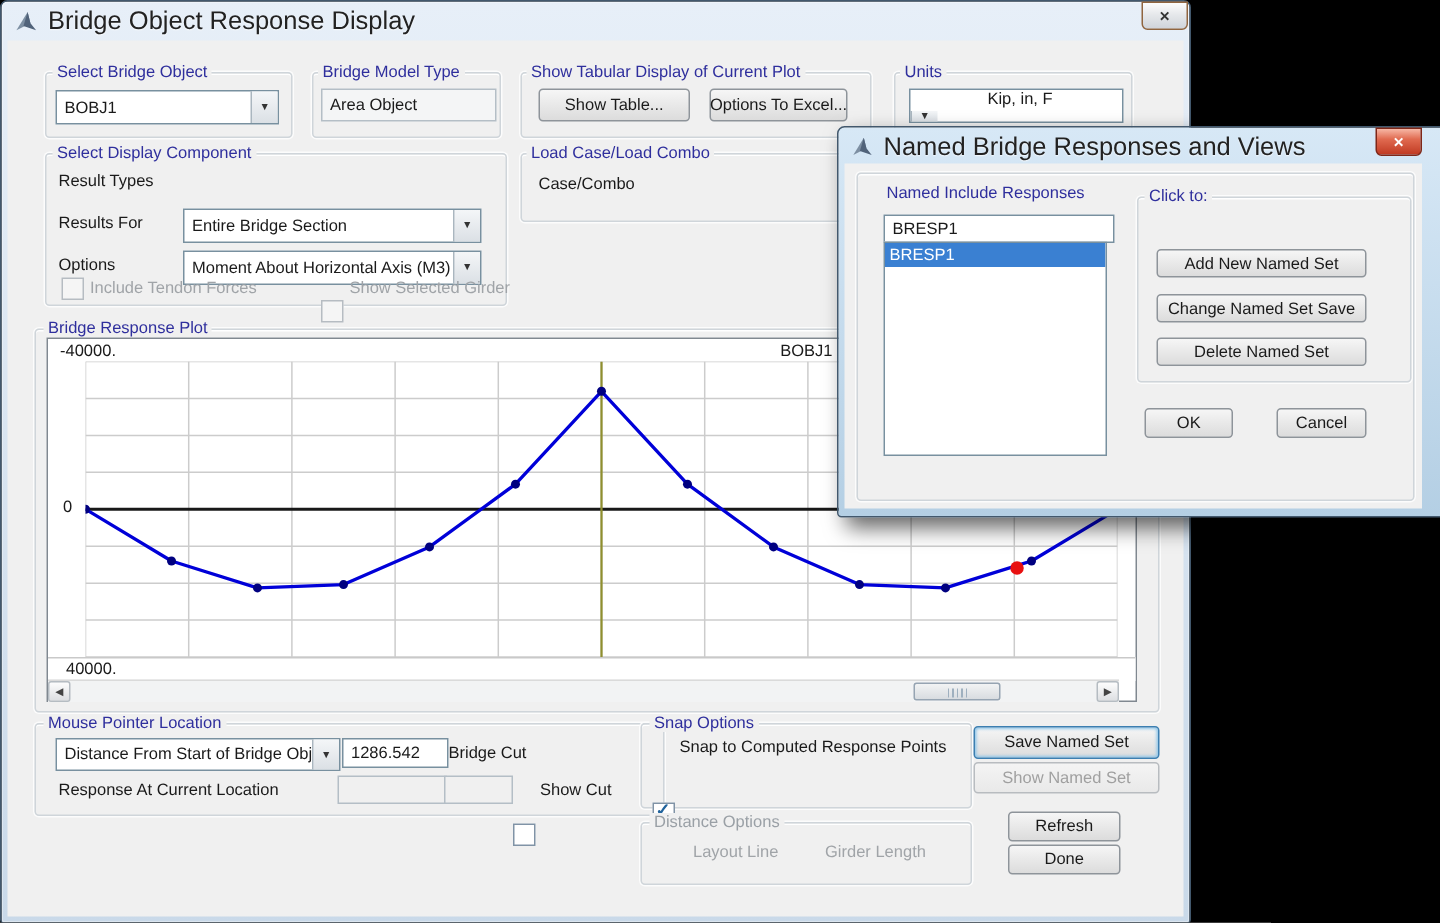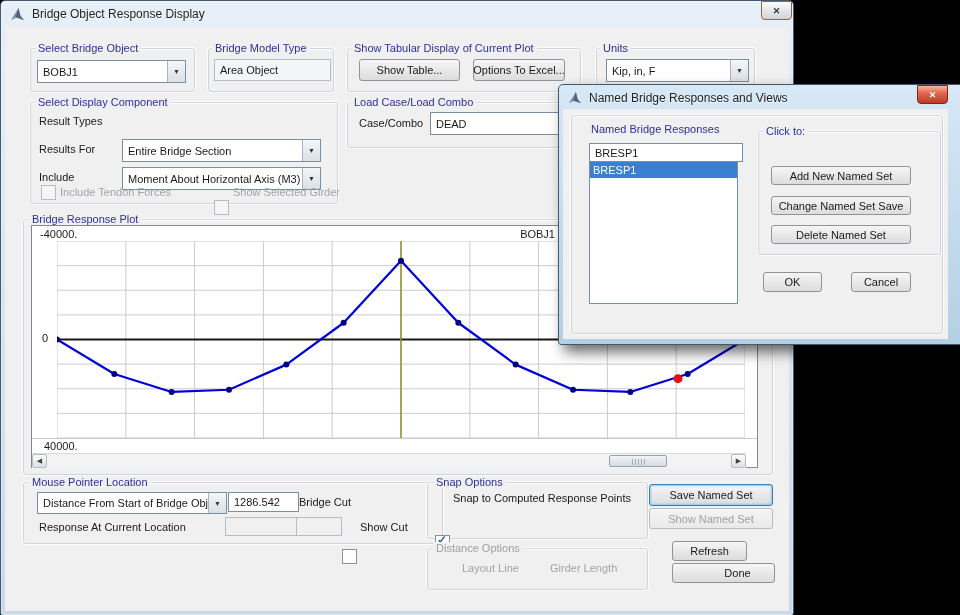--- a/index.html
+++ b/index.html
@@ -2,21 +2,21 @@
 <html><head>
 <meta charset="utf-8">
 <style>
   html,body{margin:0;padding:0;background:#000;width:960px;height:615px;position:relative;
     font-family:"Liberation Sans", sans-serif;font-size:11px;color:#1a1a1a;overflow:hidden;}
   .abs{position:absolute;}
   
   .win{background:linear-gradient(#e7eff8,#c9d9e9);border:1px solid #42586d;border-radius:5px 5px 3px 3px;
     box-shadow:0 0 0 1px rgba(255,255,255,.35) inset;}
   .titlebar{position:absolute;left:0;top:0;right:0;height:26px;display:flex;align-items:center;padding-left:9px;}
-  .title-text{font-size:12px;color:#222;margin-left:7px;text-shadow:0 1px 1px rgba(255,255,255,.8);}
+  .title-text{font-size:17px;color:#222;margin-left:7px;text-shadow:0 1px 1px rgba(255,255,255,.8);}
   .client{position:absolute;background:#f0f0f0;}
   .win-close{position:absolute;width:29px;height:17px;border:1px solid #90653f;border-radius:0 0 4px 4px;
     background:linear-gradient(#fdfdfd,#e6e8eb 45%,#cfd4da);display:flex;align-items:center;justify-content:center;
     font-size:9px;color:#333;font-weight:bold;}
   .win-close.red{background:linear-gradient(#f7b7a5,#e06a50 40%,#c03a22);border:1px solid #7e2718;color:#fff;}
   
   .grp{border:1px solid #cfd5da;border-radius:3px;box-shadow:0 1px 0 #fff inset, 0 0 0 1px #fcfcfc;}
   .grp-label{color:#2f2f9d;background:#f0f0f0;padding:0 3px;white-space:nowrap;line-height:12px;}
   .grp-label.dis{color:#9aa0a6;}
   
@@ -83,50 +83,46 @@
   <div class="abs grp-label" style="left:211px;top:41px;">Bridge Model Type</div>
   <div class="abs field ro" style="left:213px;top:58px;width:110px;height:20px;">Area Object</div>
 
   <div class="abs grp" style="left:346px;top:47px;width:232px;height:42px;"></div>
   <div class="abs grp-label" style="left:350px;top:41px;">Show Tabular Display of Current Plot</div>
   <div class="abs btn" style="left:358px;top:58px;width:99px;height:20px;">Show Table...</div>
   <div class="abs btn" style="left:472px;top:58px;width:90px;height:20px;">Options To Excel...</div>
 
   <div class="abs grp" style="left:595px;top:47px;width:157px;height:42px;"></div>
   <div class="abs grp-label" style="left:599px;top:41px;">Units</div>
-  <div class="abs combo" style="left:605px;top:58px;width:141px;height:21px;">
+  <div class="abs combo" style="left:605px;top:58px;width:141px;height:21px;flex-direction:column;">
     <span class="val">Kip, in, F</span>
     <span class="arrow">▼</span>
   </div>
 
   <div class="abs grp" style="left:29px;top:101px;width:306px;height:100px;"></div>
   <div class="abs grp-label" style="left:34px;top:95px;">Select Display Component</div>
   <div class="abs lbl" style="left:38px;top:113px;">Result Types</div>
   <div class="abs lbl" style="left:38px;top:141px;">Results For</div>
   <div class="abs combo" style="left:121px;top:138px;width:197px;height:21px;gap:48px;">
     <span class="val">Entire Bridge Section</span>
     <span class="arrow">▼</span>
   </div>
-  <div class="abs lbl" style="left:38px;top:169px;">Include</div>
+  <div class="abs lbl" style="left:38px;top:169px;">Options</div>
   <div class="abs combo" style="left:121px;top:166px;width:197px;height:21px;">
     <span class="val">Moment About Horizontal Axis  (M3)</span>
     <span class="arrow">▼</span>
   </div>
   <div class="abs cb dis" style="left:40px;top:184px;"></div>
   <div class="abs lbl dis" style="left:59px;top:184px;">Include Tendon Forces</div>
   <div class="abs cb dis" style="left:213px;top:184px;"></div>
   <div class="abs lbl dis" style="left:232px;top:184px;">Show Selected Girder</div>
 
   <div class="abs grp" style="left:346px;top:101px;width:232px;height:44px;"></div>
   <div class="abs grp-label" style="left:350px;top:95px;">Load Case/Load Combo</div>
   <div class="abs lbl" style="left:358px;top:115px;">Case/Combo</div>
-  <div class="abs combo" style="left:429px;top:111px;width:149px;height:21px;">
-    <span class="val">DEAD</span>
-    <span class="arrow">▼</span>
-  </div>
 
   <div class="abs grp" style="left:22px;top:218px;width:748px;height:254px;"></div>
   <div class="abs grp-label" style="left:28px;top:212px;">Bridge Response Plot</div>
   <div class="abs plot-panel" style="left:30px;top:224px;width:725px;height:241px;">
     <div class="abs" style="left:8px;top:2px;">-40000.</div>
     <div class="abs" style="left:10px;top:106px;">0</div>
     <div class="abs" style="right:202px;top:2px;">BOBJ1</div>
     <svg id="plot-svg" class="abs" style="left:25px;top:15px;" width="688" height="197" viewBox="0 0 688 197">
         <line x1="0" y1="0" x2="688" y2="0" stroke="#cccccc" stroke-width="1"></line>
         <line x1="0" y1="24.625" x2="688" y2="24.625" stroke="#cccccc" stroke-width="1"></line>
@@ -206,40 +202,40 @@
   <div class="abs grp" style="left:426px;top:547px;width:219px;height:40px;"></div>
   <div class="abs grp-label dis" style="left:432px;top:541px;">Distance Options</div>
 
   <div class="abs lbl dis" style="left:461px;top:560px;">Layout Line</div>
 
   <div class="abs lbl dis" style="left:549px;top:560px;">Girder Length</div>
 
   <div class="abs btn default" style="left:648px;top:483px;width:122px;height:20px;">Save Named Set</div>
   <div class="abs btn dis" style="left:648px;top:507px;width:122px;height:19px;">Show Named Set</div>
   <div class="abs btn" style="left:671px;top:540px;width:73px;height:18px;">Refresh</div>
-  <div class="abs btn" style="left:671px;top:562px;width:73px;height:18px;padding-left:28px;">Done</div>
+  <div class="abs btn" style="left:671px;top:562px;width:73px;height:18px;">Done</div>
 </div>
 
 <div class="abs win dlg-shadow" style="left:558px;top:84px;width:394px;height:259px;z-index:10;background:linear-gradient(#d7e8f6,#b4cfe4);">
   <div class="titlebar">
     <span style="display:inline-flex;">
       <svg width="14" height="14" viewBox="0 0 16 16">
           <path d="M1 14 L9 1 L11 9 Z" fill="#7d8fa2"></path>
           <path d="M9 1 L11 9 L15 14 L6 11 Z" fill="#51637a"></path>
         </svg>
     </span>
     <span class="title-text">Named Bridge Responses and Views</span>
   </div>
   <div class="win-close red" style="left:358px;top:0px;">
     <span>✕</span>
   </div>
   <div class="client" style="left:4px;top:24px;width:385px;height:230px;"></div>
 
   <div class="abs grp" style="left:12px;top:30px;width:370px;height:217px;"></div>
-  <div class="abs grp-label" style="left:29px;top:38px;">Named Bridge Responses</div>
+  <div class="abs grp-label" style="left:29px;top:38px;">Named Include Responses</div>
   <div class="abs field" style="left:30px;top:58px;width:147px;height:17px;">BRESP1</div>
   <div class="abs list" style="left:30px;top:76px;width:147px;height:141px;">
     <div class="list-item sel">BRESP1</div>
   </div>
 
   <div class="abs grp" style="left:199px;top:46px;width:181px;height:122px;"></div>
   <div class="abs grp-label" style="left:204px;top:40px;">Click to:</div>
   <div class="abs btn" style="left:212px;top:81px;width:138px;height:17px;">Add New Named Set</div>
   <div class="abs btn" style="left:212px;top:111px;width:138px;height:17px;">Change Named Set Save</div>
   <div class="abs btn" style="left:212px;top:140px;width:138px;height:17px;">Delete Named Set</div>

